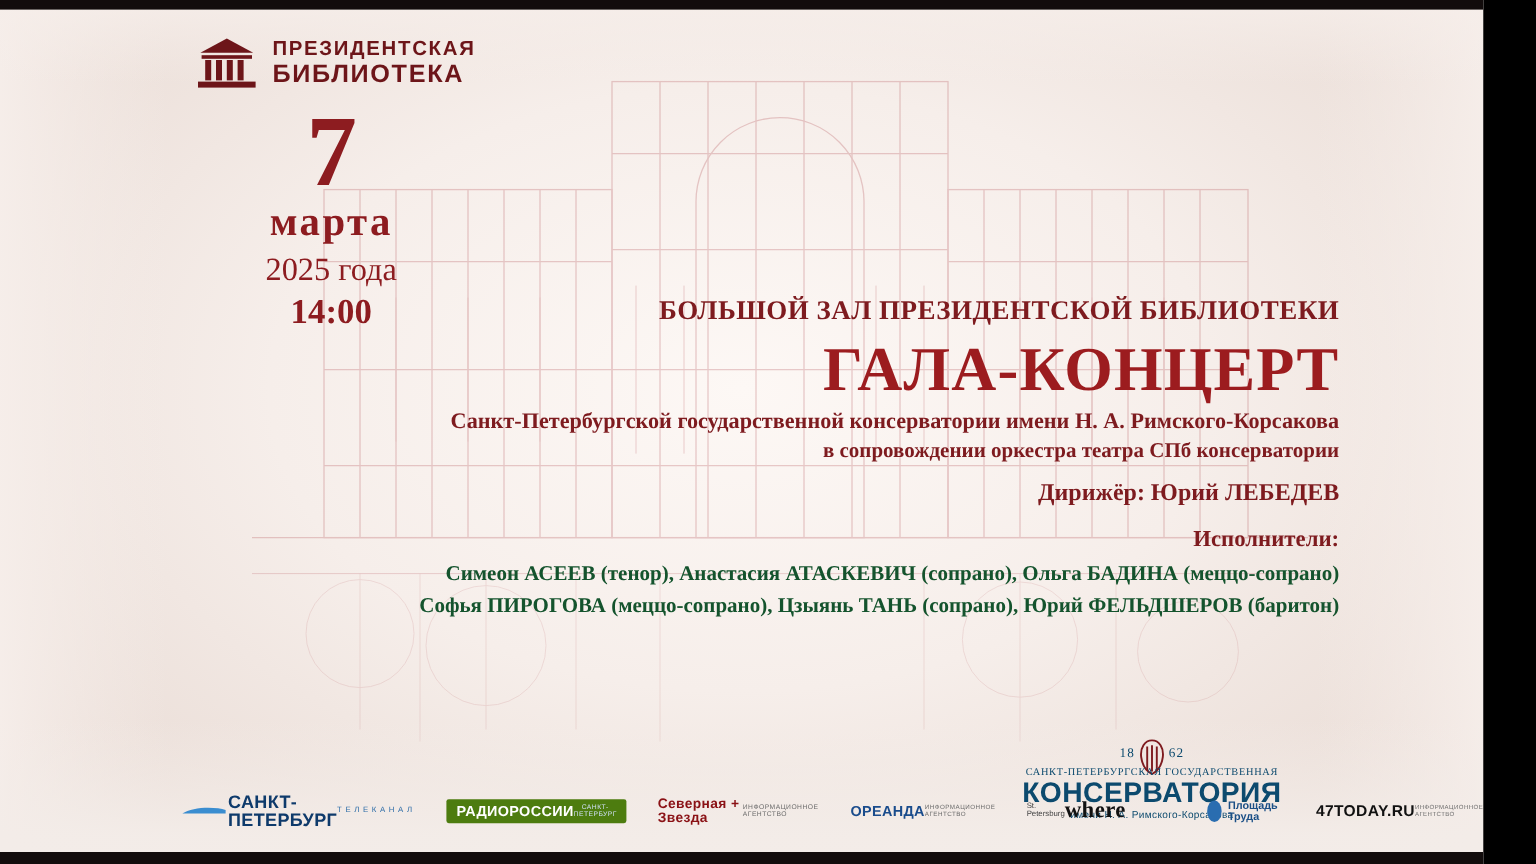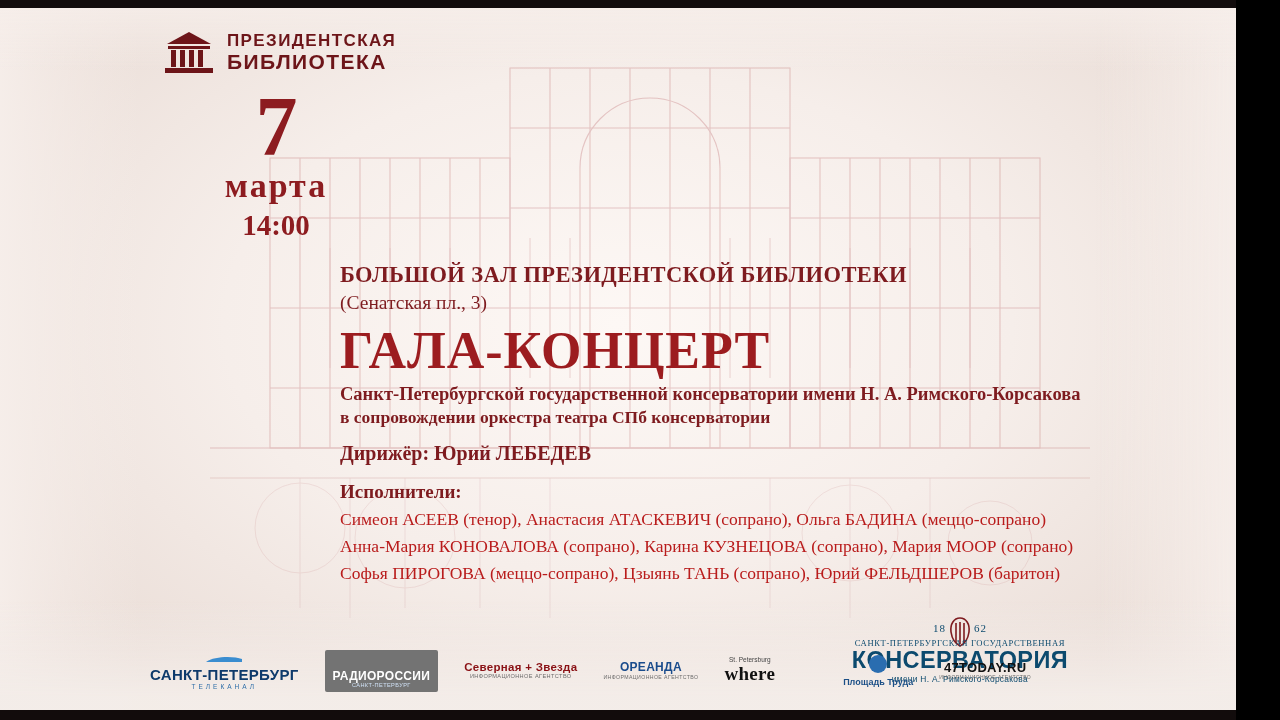--- a/index.html
+++ b/index.html
@@ -120,23 +120,22 @@
     font-weight: bold;
     margin-top: 4px;
   }
 
   
   .main-col {
     position: absolute;
     left: 340px;
     right: 120px;
     top: 246px;
-    text-align: left;
+    text-align: right;
     z-index: 12;
-    margin-top: 16px;
   }
   .venue {
     font-size: 22.5px;
     font-weight: bold;
     letter-spacing: 0.4px;
     color: #7e1b1f;
   }
   .venue-sub {
     font-size: 19.5px;
     margin-top: 4px;
@@ -175,23 +174,23 @@
     color: #7e1b1f;
   }
   .performers-label {
     font-size: 19px;
     font-weight: bold;
     margin-top: 16px;
     color: #7e1b1f;
   }
   .performers-line {
     font-size: 17.5px;
-    font-weight: normal;
+    font-weight: bold;
     margin-top: 6px;
-    color: #b91c1c;
+    color: #14532d;
   }
 
   
   .cons-logo {
     position: absolute;
     right: 168px;
     bottom: 36px;
     text-align: center;
     z-index: 14;
     color: #0c4a6e;
@@ -232,43 +231,43 @@
     position: absolute;
     left: 150px;
     bottom: 28px;
     display: flex;
     align-items: center;
     gap: 26px;
     z-index: 14;
   }
   .partner {
     display: flex;
-    flex-direction: column;
+    flex-direction: row;
     align-items: center;
     justify-content: center;
     line-height: 1.05;
   }
   .p-main {
     font-family: "Liberation Sans", sans-serif;
     font-weight: bold;
     letter-spacing: 0.3px;
   }
   .p-sub {
     font-family: "Liberation Sans", sans-serif;
     font-size: 6px;
     letter-spacing: 0.4px;
     margin-top: 1px;
     color: #6b6b6b;
   }
   .p-spb .p-main { font-size: 15px; color: #0e3a6b; }
   .p-spb .p-sub { color: #2f6ea8; font-size: 6.5px; letter-spacing: 3px; }
   .p-radio {
-    background: #737373;
+    background: #4d7c0f;
     color: #fff;
-    padding: 20px 8px 3px;
+    padding: 4px 8px 3px;
     border-radius: 2px;
     text-align: center;
   }
   .p-radio .p-main { font-size: 12px; }
   .p-radio .p-sub { color: #cfe0f5; font-size: 5.6px; }
   .p-sz .p-main { font-size: 11.5px; color: #8a1115; }
   .p-sz .p-sub { font-size: 5.6px; }
   .p-oreanda .p-main { font-size: 12px; color: #1a4c8c; }
   .p-oreanda .p-sub { font-size: 5.2px; }
   .p-where .p-main { font-size: 19px; color: #111; font-family: "Liberation Serif", serif; }
@@ -355,33 +354,32 @@
     </span>
     <span class="words">
       <div class="l1">ПРЕЗИДЕНТСКАЯ</div>
       <div class="l2">БИБЛИОТЕКА</div>
     </span>
   </div>
 
   <div class="date-block">
     <div class="day">7</div>
     <div class="month">марта</div>
+    <div class="year">2025 года</div>
     <div class="time">14:00</div>
   </div>
 
   <div class="main-col">
     <div class="venue">БОЛЬШОЙ ЗАЛ ПРЕЗИДЕНТСКОЙ БИБЛИОТЕКИ</div>
-    <div class="venue-sub">(Сенатская пл., 3)</div>
     <div class="gala">ГАЛА-КОНЦЕРТ</div>
     <div class="subtitle-2">Санкт-Петербургской государственной консерватории имени Н. А. Римского-Корсакова</div>
     <div class="subtitle-3">в сопровождении оркестра театра СПб консерватории</div>
     <div class="conductor">Дирижёр: Юрий ЛЕБЕДЕВ</div>
     <div class="performers-label">Исполнители:</div>
     <div class="performers-line">Симеон АСЕЕВ (тенор), Анастасия АТАСКЕВИЧ (сопрано), Ольга БАДИНА (меццо-сопрано)</div>
-    <div class="performers-line">Анна-Мария КОНОВАЛОВА (сопрано), Карина КУЗНЕЦОВА (сопрано), Мария МООР (сопрано)</div>
     <div class="performers-line">Софья ПИРОГОВА (меццо-сопрано), Цзыянь ТАНЬ (сопрано), Юрий ФЕЛЬДШЕРОВ (баритон)</div>
   </div>
 
   <div class="cons-logo">
     <span class="lyre">
       <svg viewBox="0 0 60 34" width="60" height="34" aria-hidden="true">
         <g fill="none" stroke="#7e1b1f" stroke-width="1.6">
           <path d="M30 4 C24 4 20 10 21 18 C22 25 26 30 30 32 C34 30 38 25 39 18 C40 10 36 4 30 4 Z"></path>
           <path d="M26 9 L26 29 M30 8 L30 30 M34 9 L34 29"></path>
         </g>

